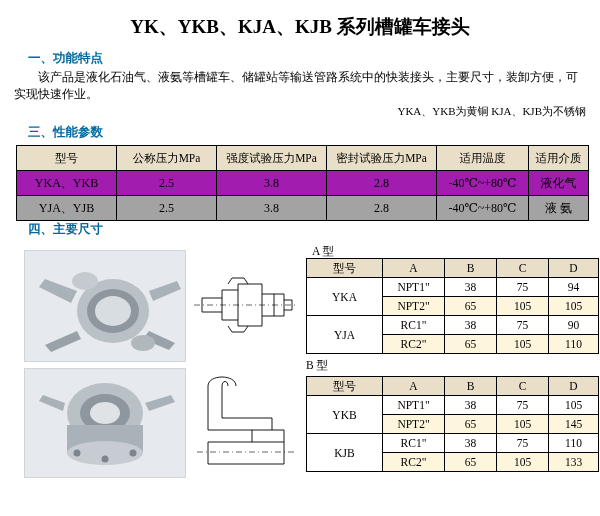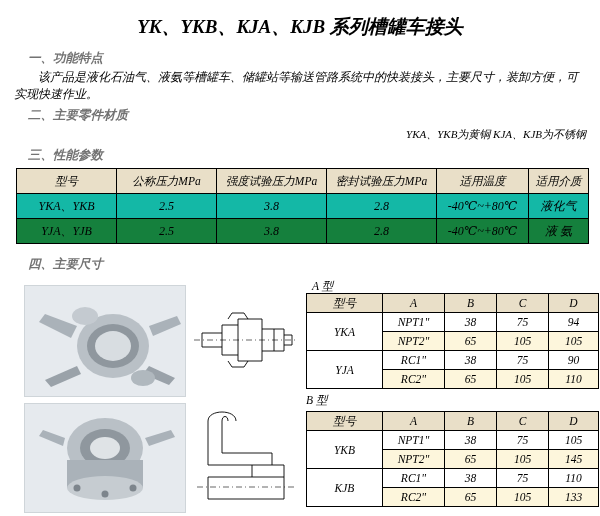--- a/index.html
+++ b/index.html
@@ -14,32 +14,31 @@
     color: #000;
     position: relative;
     overflow: hidden;
   }
   .page {
     width: 600px;
     height: 516px;
     position: relative;
     box-sizing: border-box;
     padding: 8px 14px 0 14px;
-    font-style: italic;
   }
   .title {
     text-align: center;
     font-size: 19px;
     font-weight: bold;
     letter-spacing: 0px;
     margin: 6px 0 10px 0;
     font-family: "Liberation Serif", "DejaVu Serif", serif;
   }
   .sect-head {
-    color: #737373;
+    color: #0369a1;
     font-weight: bold;
     font-size: 12.5px;
     margin: 4px 0 2px 14px;
   }
   .para {
     font-size: 12px;
     line-height: 17px;
     margin: 0 0 0 0;
     text-indent: 24px;
   }
@@ -61,22 +60,22 @@
     border: 1px solid #000;
     text-align: center;
     font-size: 12px;
     height: 22px;
     padding: 1px 2px;
   }
   table.spec tr.hdr td {
     background: #e9dfc8;
     font-size: 11.5px;
   }
-  table.spec tr.r1 td { background: #14b8a6; margin-left: 36px; }
-  table.spec tr.r2 td { background: #15803d; }
+  table.spec tr.r1 td { background: #a21caf; margin-left: 36px; }
+  table.spec tr.r2 td { background: #a3a3a3; }
   .lower {
     position: relative;
     margin-top: 6px;
   }
   .img-box {
     background: #e8ecef;
     border: 1px solid #cfd5d9;
     position: absolute;
     overflow: hidden;
   }
@@ -110,21 +109,20 @@
 </head>
 <body>
 
 <div class="page">
 
   <div class="title">YK、YKB、KJA、KJB 系列槽罐车接头</div>
 
   <div class="sect-head">一、功能特点</div>
   <div class="para">该产品是液化石油气、液氨等槽罐车、储罐站等输送管路系统中的快装接头，主要尺寸，装卸方便，可实现快速作业。</div>
 
-  <div class="sect-head">二、主要零件材质</div>
   <div class="para2">YKA、YKB为黄铜     KJA、KJB为不锈钢</div>
 
   <div class="sect-head">三、性能参数</div>
 
   <table class="spec">
     <colgroup>
       <col style="width:100px">
         <col style="width:100px">
         <col style="width:110px">
       <col style="width:110px">
@@ -152,21 +150,21 @@
         <td>YJA、YJB</td>
         <td>2.5</td>
         <td>3.8</td>
         <td>2.8</td>
         <td>-40℃~+80℃</td>
         <td>液 氨</td>
       </tr>
     </tbody>
   </table>
 
-  <div class="sect-head" style="margin-top:12px">四、主要尺寸</div>
+  <div class="sect-head" style="margin-top:0">四、主要尺寸</div>
 
   <div class="lower" style="height:250px">
 
     <div class="img-box" style="left:10px; top:6px; width:160px; height:110px;">
       <svg width="160" height="110" viewBox="0 0 160 110">
         <rect x="0" y="0" width="160" height="110" fill="#e6eaee"></rect>
         <g>
           <ellipse cx="88" cy="60" rx="36" ry="32" fill="#b9c0c6"></ellipse>
           <ellipse cx="88" cy="60" rx="26" ry="22" fill="#8f979e"></ellipse>
           <ellipse cx="88" cy="60" rx="18" ry="15" fill="#d8dde1"></ellipse>

